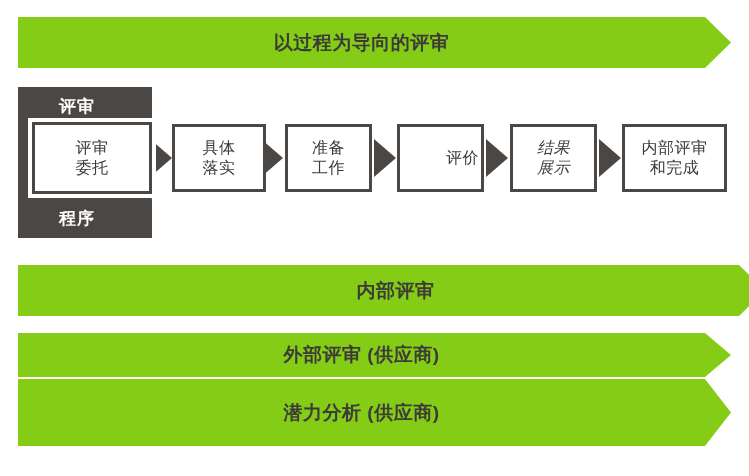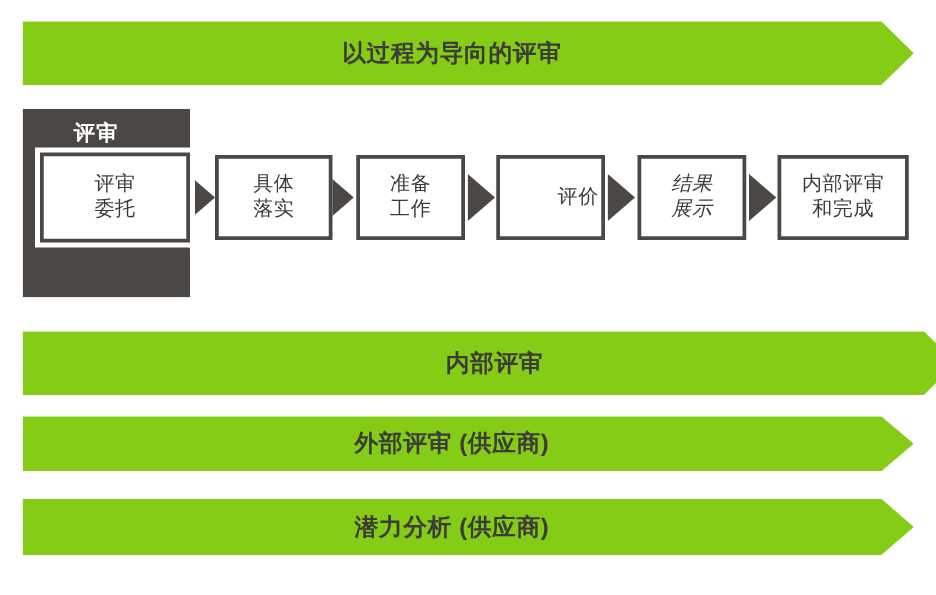--- a/index.html
+++ b/index.html
@@ -31,21 +31,21 @@
     font-size: 19px;
     font-weight: bold;
     color: #3c3b38;
     letter-spacing: 0.5px;
     margin-right: 26px;
   }
 
   #banner-top    { top: 17px;  height: 51px; }
   #banner-inner  { top: 265px; height: 51px; padding-left: 34px; }
   #banner-ext    { top: 333px; height: 44px; }
-  #banner-pot    { top: 399px; height: 45px; }
+  #banner-pot    { top: 379px; height: 67px; }
 
   
   .dark-arrow {
     position: absolute;
     left: 18px;
     top: 87px;
     width: 134px;
     height: 151px;
     background: #4a4744;
     -webkit-clip-path: polygon(0 0, 100% 0, 100% 26%, 72% 50%, 100% 74%, 100% 100%, 0 100%);
@@ -123,20 +123,21 @@
 </style>
 </head>
 <body>
 
 <div class="banner" id="banner-top">
   <span class="banner-label">以过程为导向的评审</span>
 </div>
 
 <div class="dark-arrow">
   <span class="dark-arrow-title">评审</span>
+  <span class="dark-arrow-sub">程序</span>
 </div>
 
 <div class="step-box" id="step-box-0">
   <span class="step-label">评审
 委托</span>
 </div>
 <div class="connector" id="connector-0"></div>
 
 <div class="step-box" id="step-box-1">
   <span class="step-label">具体

